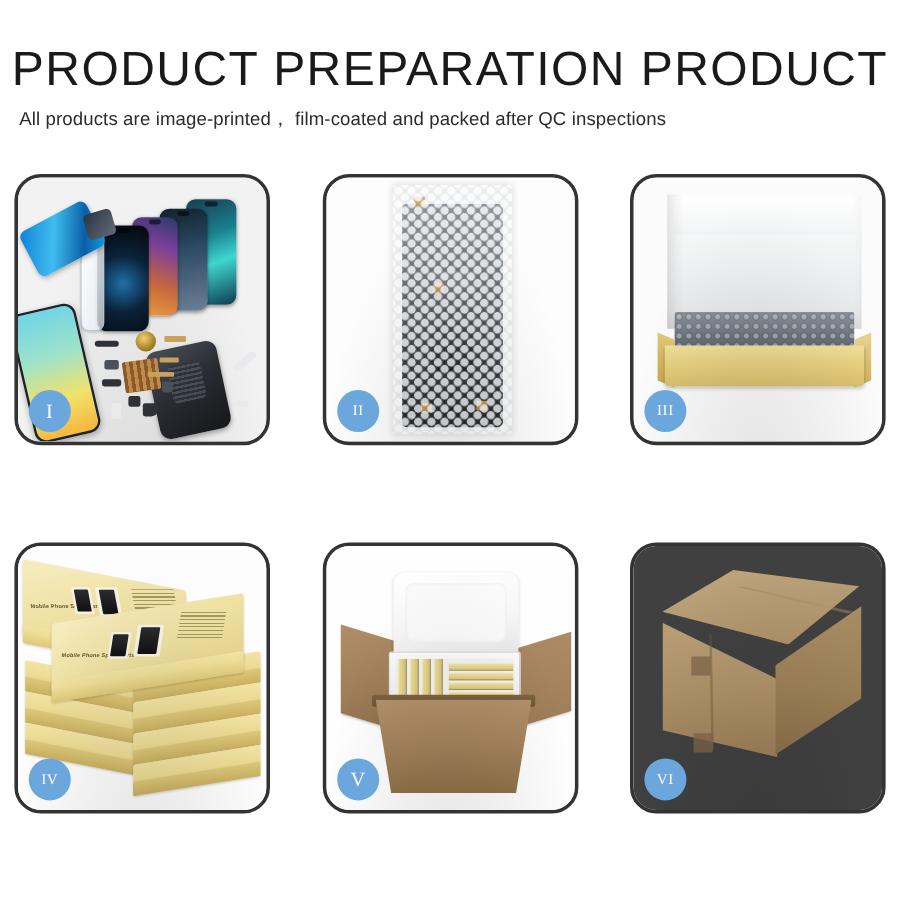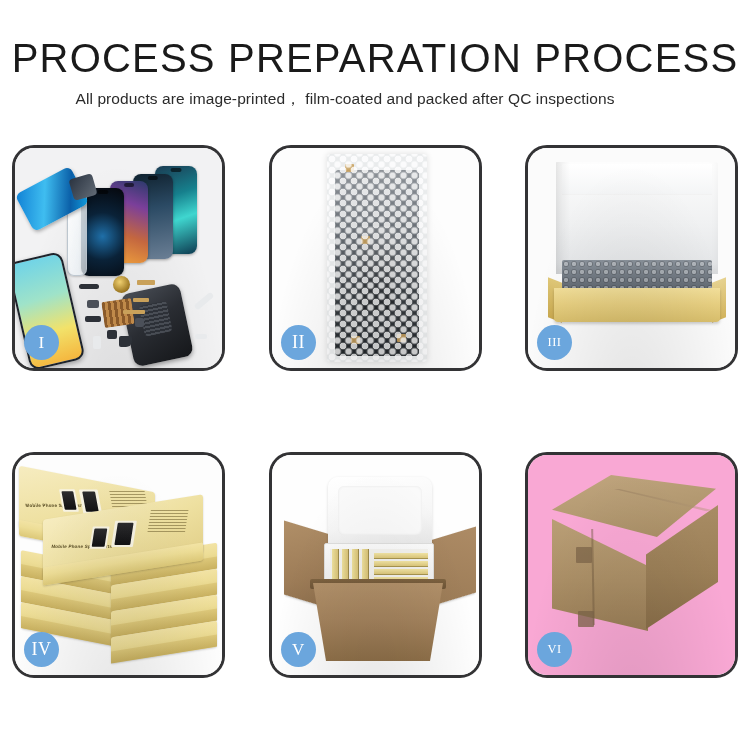--- a/index.html
+++ b/index.html
@@ -19,22 +19,21 @@
     position:absolute; left:0; top:36px; width:750px;
     text-align:center;
     font-size:40px;
     letter-spacing:1.2px;
     font-weight:400;
     color:#1a1a1a;
     white-space:nowrap;
     font-family:"Liberation Sans", sans-serif;
   }
   #page-subtitle {
-    position:absolute; left:0; top:89px; width:690px;
-    text-align:center;
+    position:absolute; left:16px; top:89px; width:690px;
     font-size:15.5px;
     color:#2b2b2b;
     white-space:nowrap;
     letter-spacing:0.1px;
   }
 
   
   #panel-grid { position:absolute; left:0; top:0; width:750px; height:750px; }
 
   .panel {
@@ -60,21 +59,21 @@
     border-radius:50%;
     background:#6ba6dd;
     color:#ffffff;
     font-family:"Liberation Serif", serif;
     font-size:17px;
     line-height:35px;
     text-align:center;
     letter-spacing:0.5px;
     z-index:40;
   }
-  .badge.wide { font-size:18px;font-family:Liberation Serif, serif; }
+  .badge.wide { font-size:12px;font-family:Liberation Serif, serif; }
   .badge.xwide { font-size:12.5px; }
 
   
   .p1-bg { background:#f2f2f3; }
   .ph {
     position:absolute; border-radius:8px;
     box-shadow:0 1px 3px rgba(0,0,0,.35);
     overflow:hidden;
   }
   .ph .notch {
@@ -313,21 +312,21 @@
     background:linear-gradient(90deg,#efe29f,#d9c377);
     border-right:1px solid #9d8b4a;
   }
   .v-yflat {
     position:absolute; left:0; width:100%; height:6px;
     background:linear-gradient(180deg,#f3e6a6,#ddc87c);
     border-bottom:1px solid #a8954f;
   }
 
   
-  .p6-bg { background:#f9a8d4; }
+  .p6-bg { background:#404040; }
   .c6-top {
     position:absolute; left:24px; top:20px; width:164px; height:62px;
     background:linear-gradient(170deg,#c1a67f 0%,#b49a72 50%,#a88d64 100%);
     clip-path:polygon(36% 0%, 100% 22%, 64% 100%, 0% 56%);
   }
   .c6-seam {
     position:absolute; left:44px; top:34px; width:140px; height:30px;
     background:linear-gradient(100deg,rgba(150,125,95,.9),rgba(178,152,117,.5));
     clip-path:polygon(30% 0%, 34% 0%, 100% 70%, 96% 74%);
     opacity:.8;
@@ -354,21 +353,21 @@
   .shadow-soft {
     position:absolute; left:-10%; top:-10%; width:120%; height:120%;
     background:radial-gradient(ellipse at 50% 115%, rgba(0,0,0,.10) 0%, rgba(0,0,0,0) 62%);
     pointer-events:none;
   }
 </style>
 </head>
 <body>
 
 <div id="header">
-  <div id="page-title">PROCESS PREPARATION PROCESS</div>
+  <div id="page-title">PRODUCT PREPARATION PRODUCT</div>
   <div id="page-subtitle">All products are image-printed， film-coated and packed after QC inspections</div>
 </div>
 
 <div id="panel-grid">
 
   <div class="panel r1 c1">
     <div class="photo p1-bg">
       <div class="shadow-soft"></div>
 
       <div class="ph ph-a">

